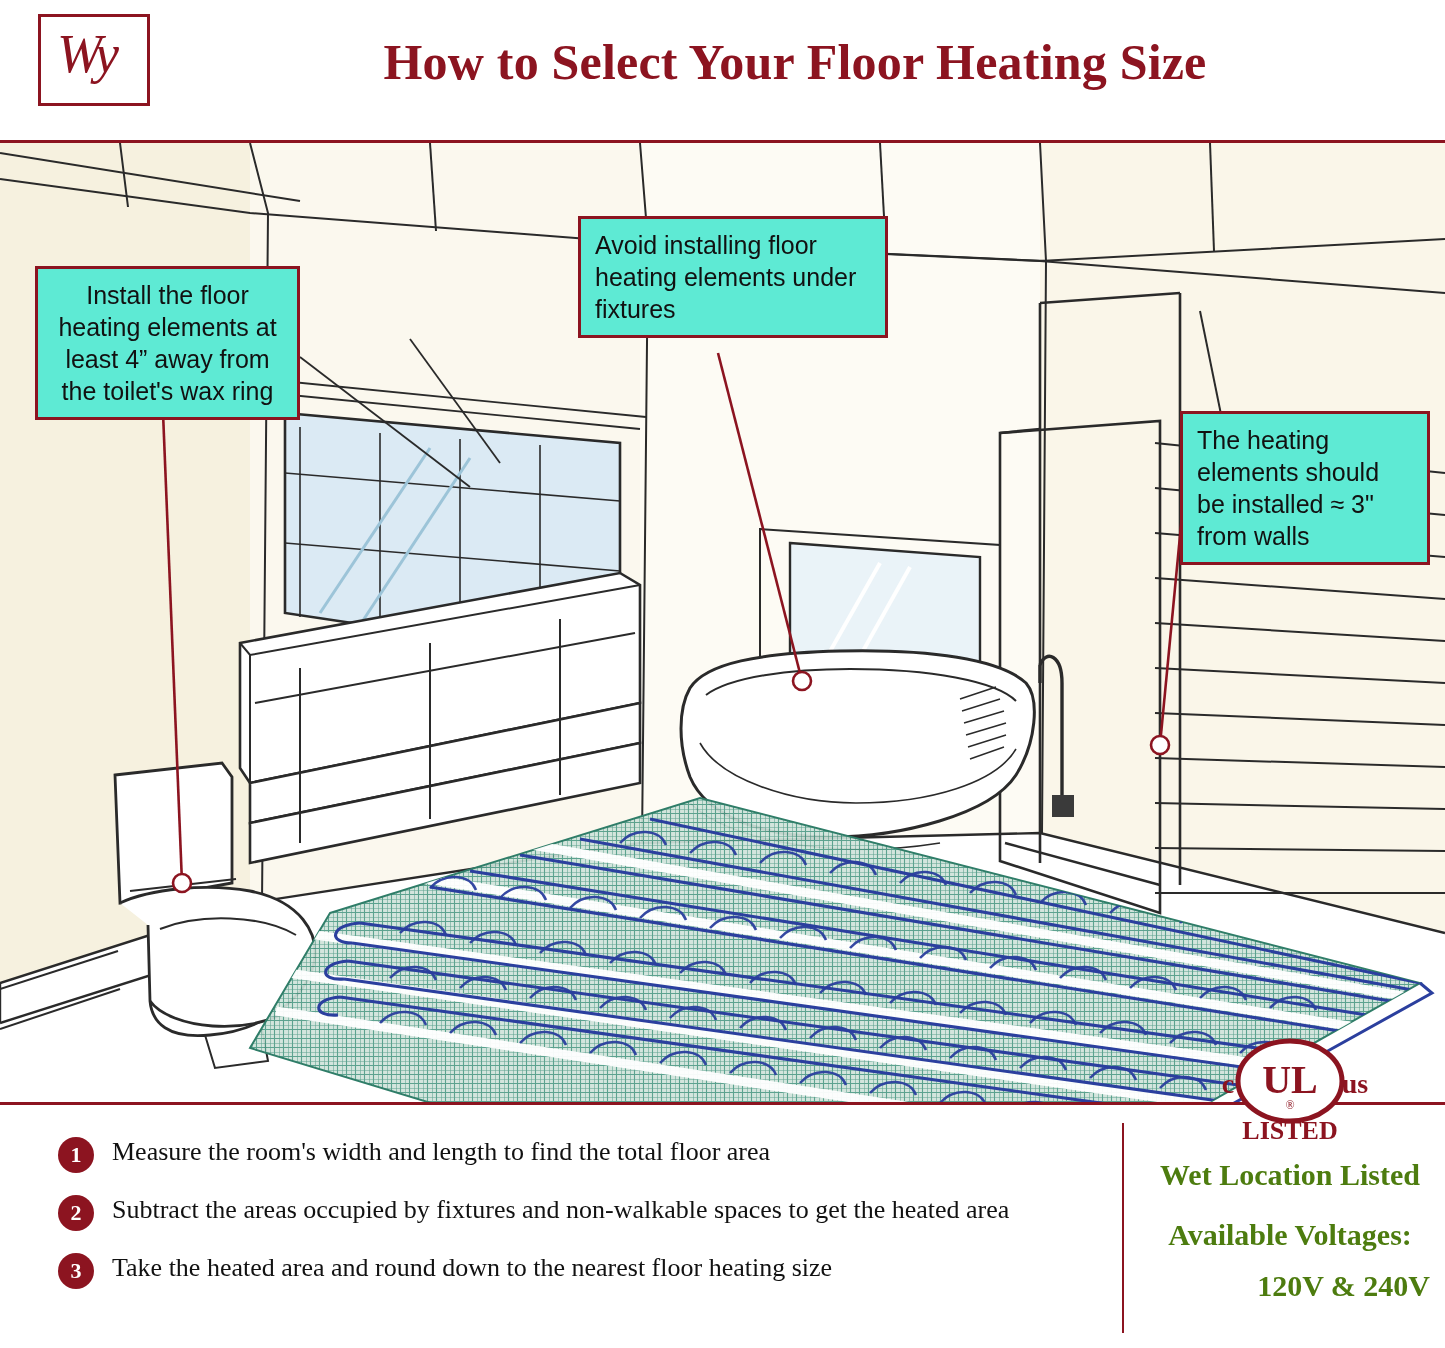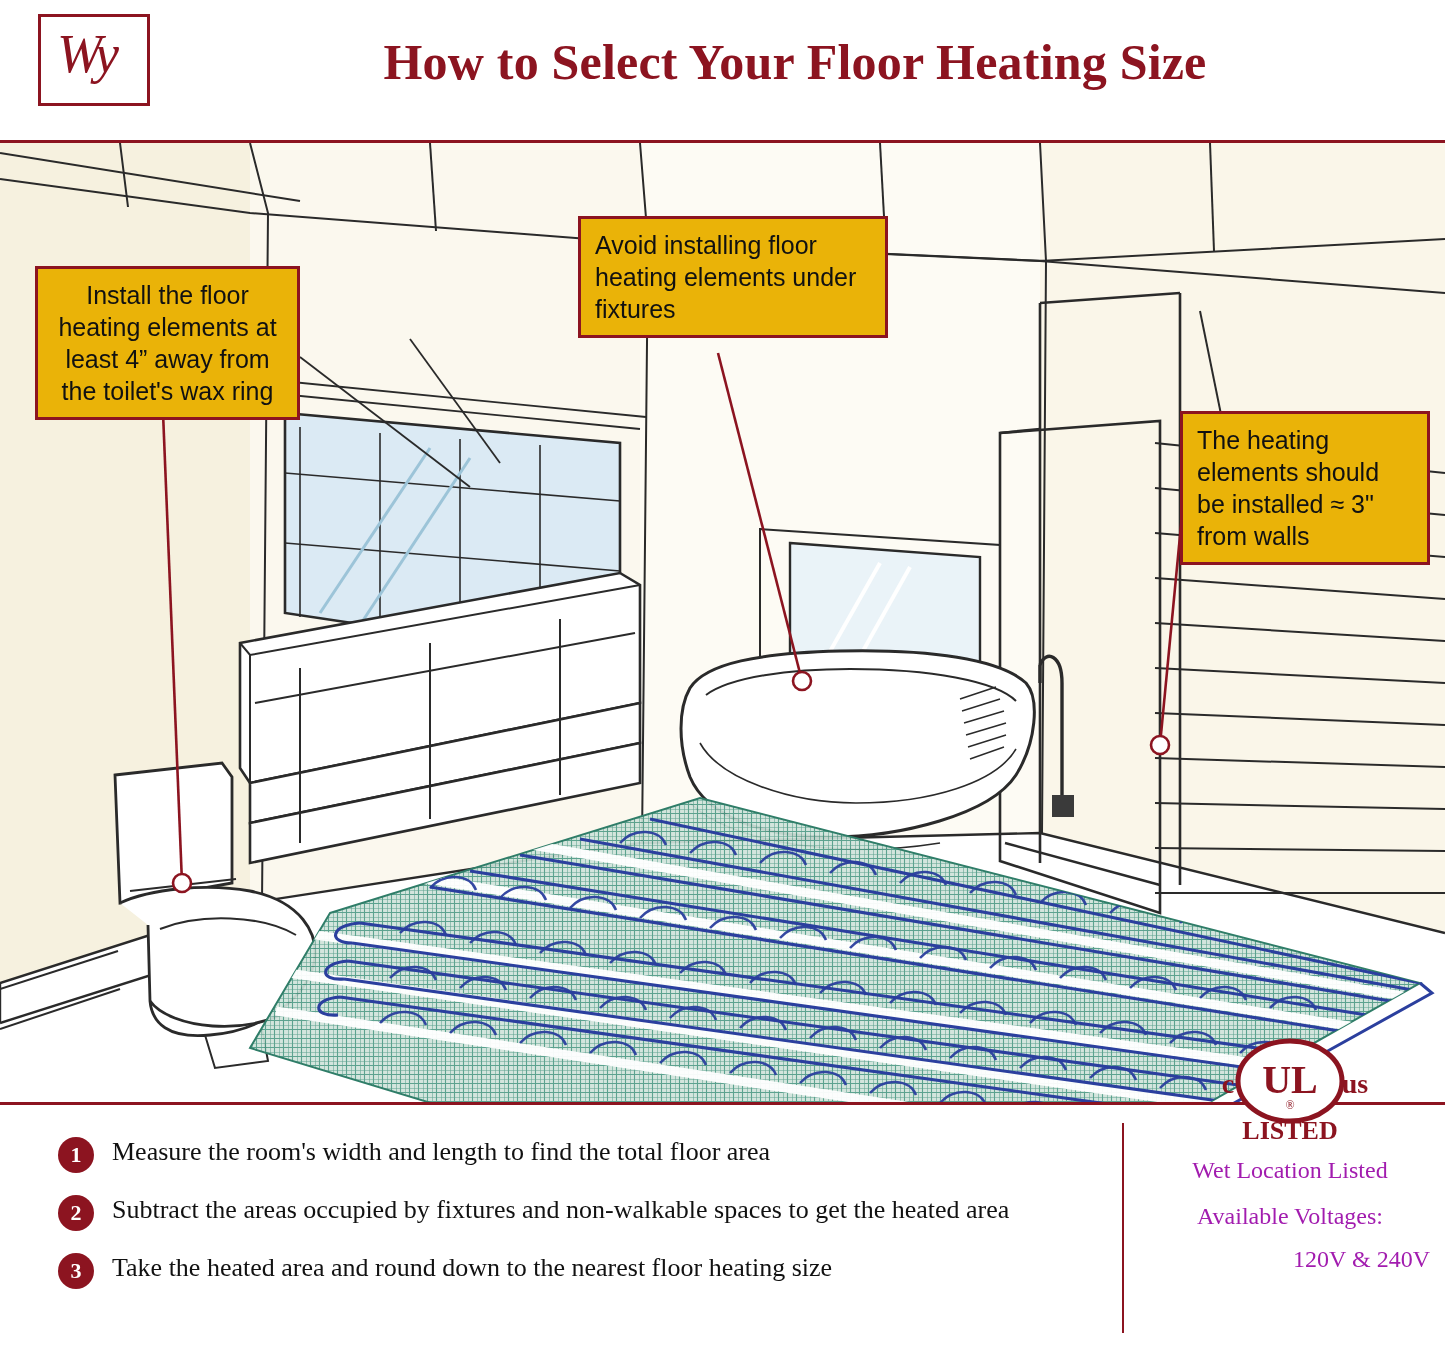--- a/index.html
+++ b/index.html
@@ -73,21 +73,21 @@
     width: 1445px;
     height: 959px;
     overflow: hidden;
     background: #ffffff;
   }
   .stage svg { display: block; }
 
   
   .callout {
     position: absolute;
-    background: #eab308;
+    background: #5eead4;
     border: 3px solid #8c1420;
     box-sizing: border-box;
     padding: 10px 14px;
     font-family: "Liberation Sans", sans-serif;
     font-size: 25px;
     line-height: 1.28;
     color: #111;
     z-index: 6;
   }
   #callout-toilet {
@@ -163,27 +163,27 @@
     width: 280px;
     text-align: center;
   }
   .ul-badge {
     position: relative;
     width: 280px;
     height: 110px;
   }
   .cert-line {
     font-family: "Liberation Serif", serif;
-    font-weight: normal;
-    font-size: 24px;
-    color: #a21caf;
+    font-weight: bold;
+    font-size: 30px;
+    color: #4d7c0f;
     margin-top: 10px;
     line-height: 1.3;
   }
-  .cert-line.small-gap { margin-top: 15px; }
+  .cert-line.small-gap { margin-top: 21px; }
 </style>
 </head>
 <body>
 
 <div class="header">
   <div class="logo">
     <div class="logo-mark">Wy</div>
   </div>
   <div class="header-title">How to Select Your Floor Heating Size</div>
 </div>

